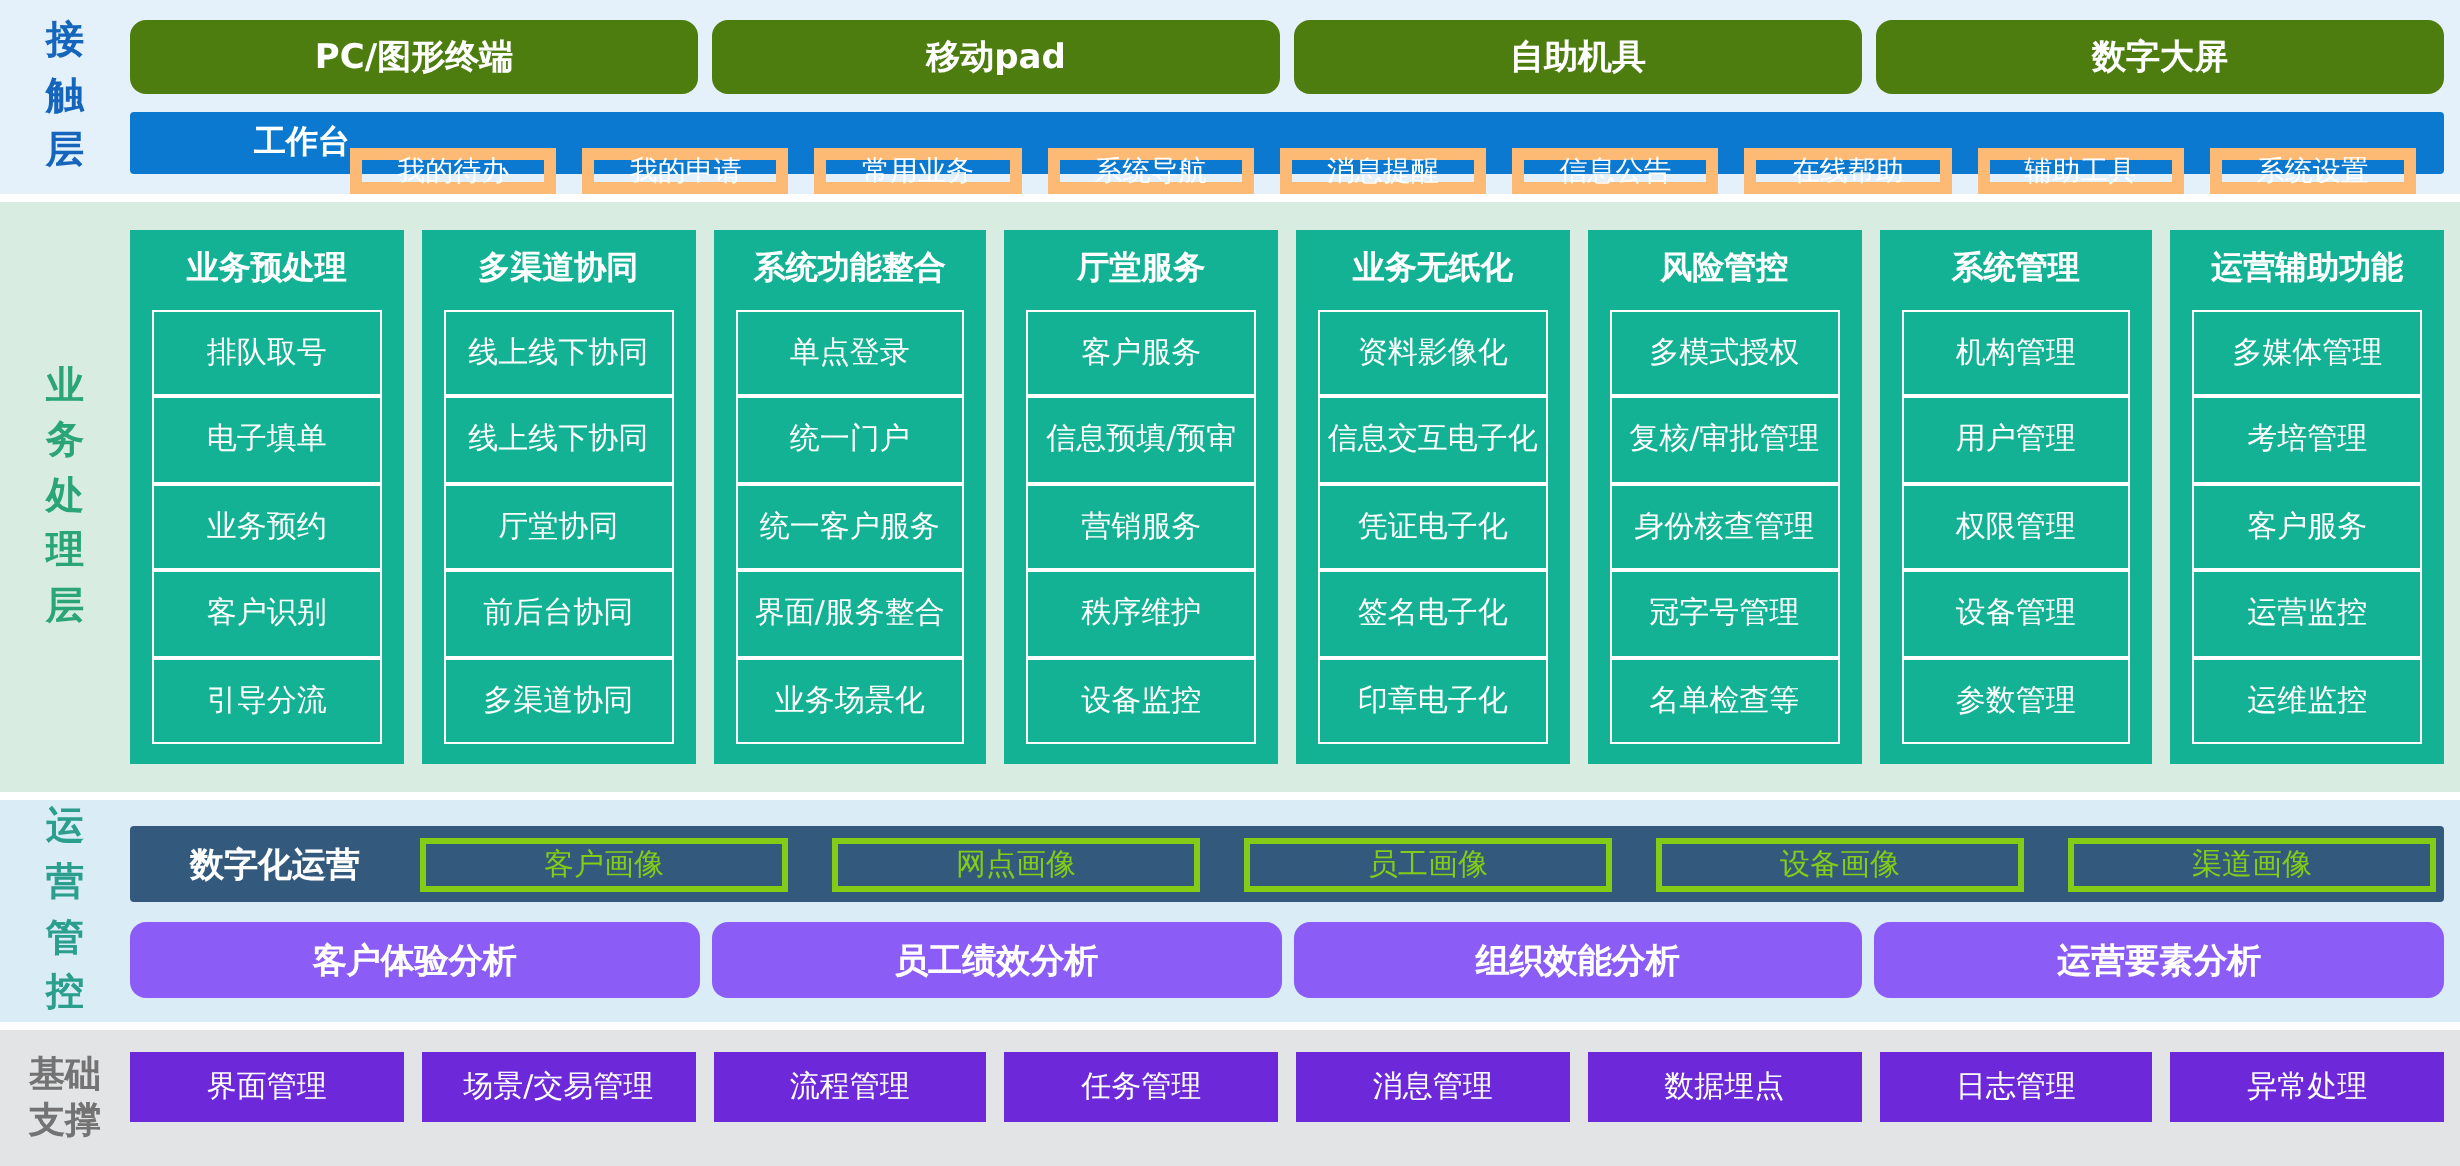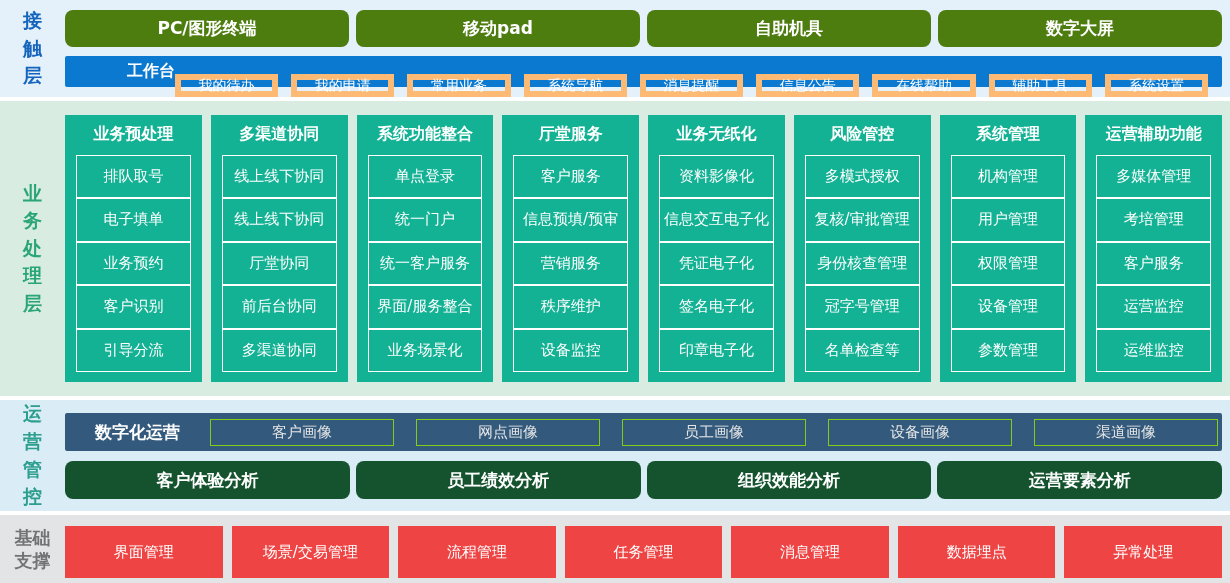--- a/index.html
+++ b/index.html
@@ -56,35 +56,35 @@
   
   .layer-operations { height: 111px; background: #daedf6; }
   .layer-operations .layer-label { color: #2b9e8e; }
   .ops-bar {
     margin-top: 13px; height: 38px; background: #335a7d; display: flex; align-items: center;
     padding-right: 4px; border-radius: 2px;
   }
   .ops-bar-label { color: #fff; font-weight: bold; font-size: 17px; width: 145px; text-align: center; flex-shrink: 0; }
   .ops-items { display: flex; flex: 1; gap: 22px; }
   .ops-item {
-    flex: 1; height: 27px; border: 1px solid #84cc16; color: #e5e5e5; font-size: 15px;
+    flex: 1; height: 27px; border: 3px solid #84cc16; color: #84cc16; font-size: 15px;
     display: flex; align-items: center; justify-content: center; white-space: nowrap;
   }
   .analysis-row { display: flex; gap: 6px; margin-top: 10px; }
   .analysis-btn {
-    flex: 1; height: 38px; background: #14532d; color: #fff; font-weight: bold; font-size: 17px;
+    flex: 1; height: 38px; background: #8b5cf6; color: #fff; font-weight: bold; font-size: 17px;
     display: flex; align-items: center; justify-content: center; border-radius: 8px;
   }
 
   
   .layer-foundation { height: 68px; background: #e3e4e6; }
   .layer-foundation .layer-label { color: #737373; font-size: 18px; line-height: 1.3; }
   .foundation-items { display: flex; gap: 9px; margin-top: 11px; }
   .foundation-item {
-    flex: 1; height: 52px; background: #ef4444; color: #fff; font-size: 15px;
+    flex: 1; height: 35px; background: #6d28d9; color: #fff; font-size: 15px;
     display: flex; align-items: center; justify-content: center; white-space: nowrap;
   }
 </style>
 </head>
 <body>
 
 <div class="page">
 
   <div class="layer layer-contact">
     <div class="layer-label" id="contact-label">接
@@ -235,18 +235,19 @@
     <div class="layer-label" id="foundation-label">基础
 支撑</div>
     <div class="layer-content">
       <div class="foundation-items" id="foundation-items">
           <div class="foundation-item">界面管理</div>
           <div class="foundation-item">场景/交易管理</div>
           <div class="foundation-item">流程管理</div>
           <div class="foundation-item">任务管理</div>
           <div class="foundation-item">消息管理</div>
           <div class="foundation-item">数据埋点</div>
+          <div class="foundation-item">日志管理</div>
           <div class="foundation-item">异常处理</div>
         </div>
     </div>
   </div>
 
 </div>
 
 </body></html>

